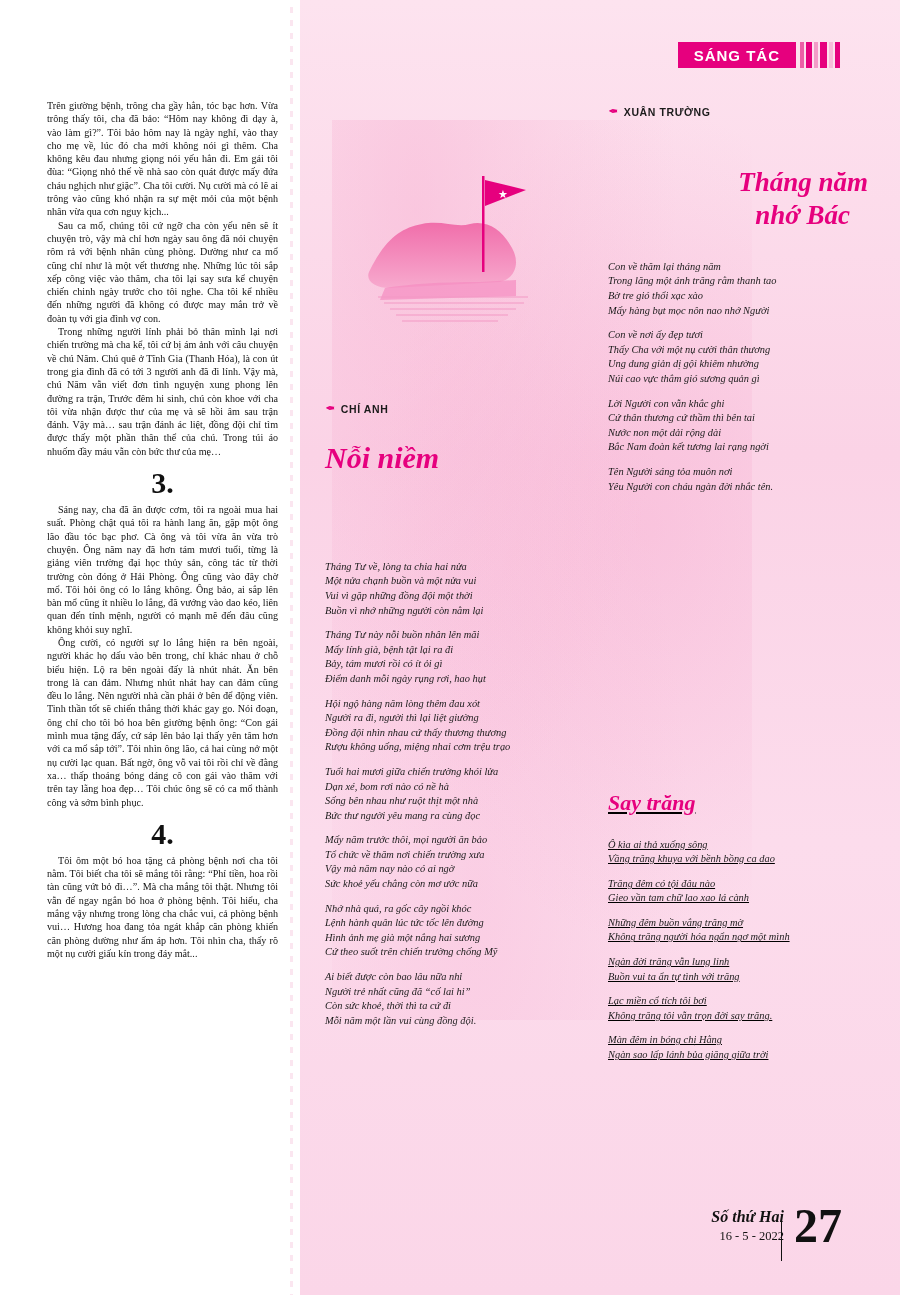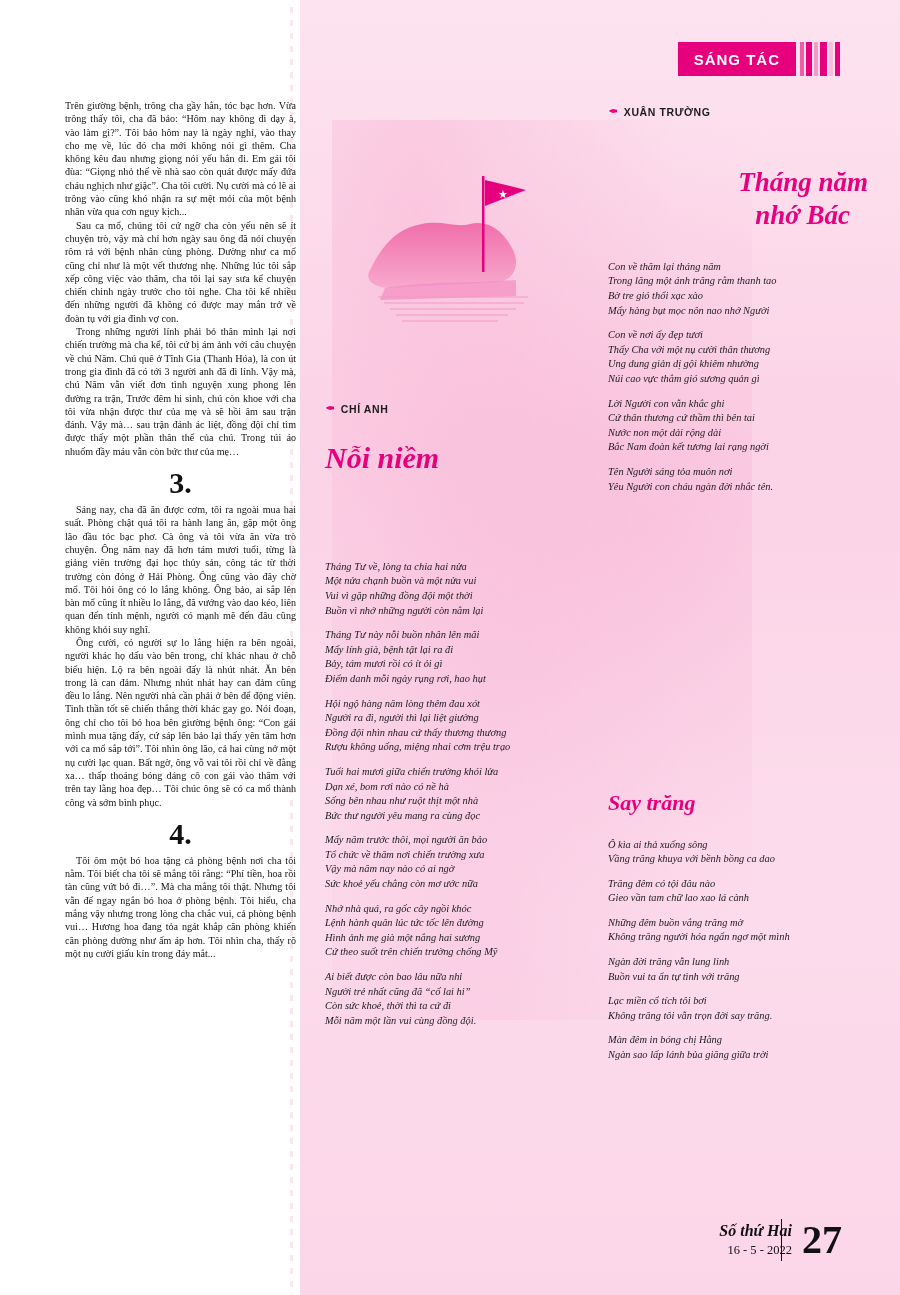--- a/index.html
+++ b/index.html
@@ -58,21 +58,21 @@
     background: repeating-linear-gradient(180deg,#ffffff 0 7px, #fbe6f0 7px 13px);
   }
 
   
   .section-tag {
     position: absolute;
     right: 60px;
     top: 42px;
     display: flex;
     align-items: stretch;
-    height: 34px;
+    height: 26px;
   }
   .section-tag .label {
     background: #e6007e;
     color: #ffffff;
     font-family: "Liberation Sans", sans-serif;
     font-weight: bold;
     font-size: 15px;
     letter-spacing: 1px;
     padding: 0 16px;
     display: flex;
@@ -98,21 +98,20 @@
   
   .prose-col {
     position: absolute;
     left: 47px;
     top: 99px;
     width: 231px;
     font-size: 10.1px;
     line-height: 13.3px;
     color: #111111;
     text-align: justify;
-    margin-left: 18px;
   }
   .prose-col p {
     margin: 0 0 0 0;
     text-indent: 11px;
   }
   .prose-col p.first { text-indent: 0; }
   .sec-num {
     font-family: "Liberation Serif", serif;
     font-size: 30px;
     font-weight: bold;
@@ -198,41 +197,42 @@
     display: block;
     padding-right: 18px;
   }
   .poem-right .poem-body { margin-top: 0; font-style: italic; }
 
   .poem-right2 {
     position: absolute;
     left: 608px;
     top: 790px;
     width: 260px;
+    text-decoration: underline;
   }
   .poem-right2 .poem-title {
     font-size: 22px;
     text-align: left;
     margin: 0 0 22px 0;
   }
 
   
   .flag-art {
     position: absolute;
     left: 330px;
     top: 120px;
     width: 240px;
     height: 240px;
   }
 
   
   .footer {
     position: absolute;
     right: 58px;
-    bottom: 38px;
+    bottom: 52px;
     display: flex;
     align-items: flex-end;
     gap: 10px;
   }
   .footer .meta {
     text-align: right;
     font-family: "Liberation Serif", serif;
     line-height: 1.15;
   }
   .footer .issue {
@@ -241,21 +241,21 @@
     font-style: italic;
     color: #111;
   }
   .footer .date {
     font-size: 12.5px;
     color: #111;
     margin-top: 2px;
   }
   .footer .pagenum {
     font-family: "Liberation Serif", serif;
-    font-size: 40px;
+    font-size: 48px;
     font-weight: bold;
     color: #111;
     line-height: 34px;
   }
   .vrule {
     position: absolute;
     right: 118px;
     bottom: 34px;
     width: 1px;
     height: 42px;

